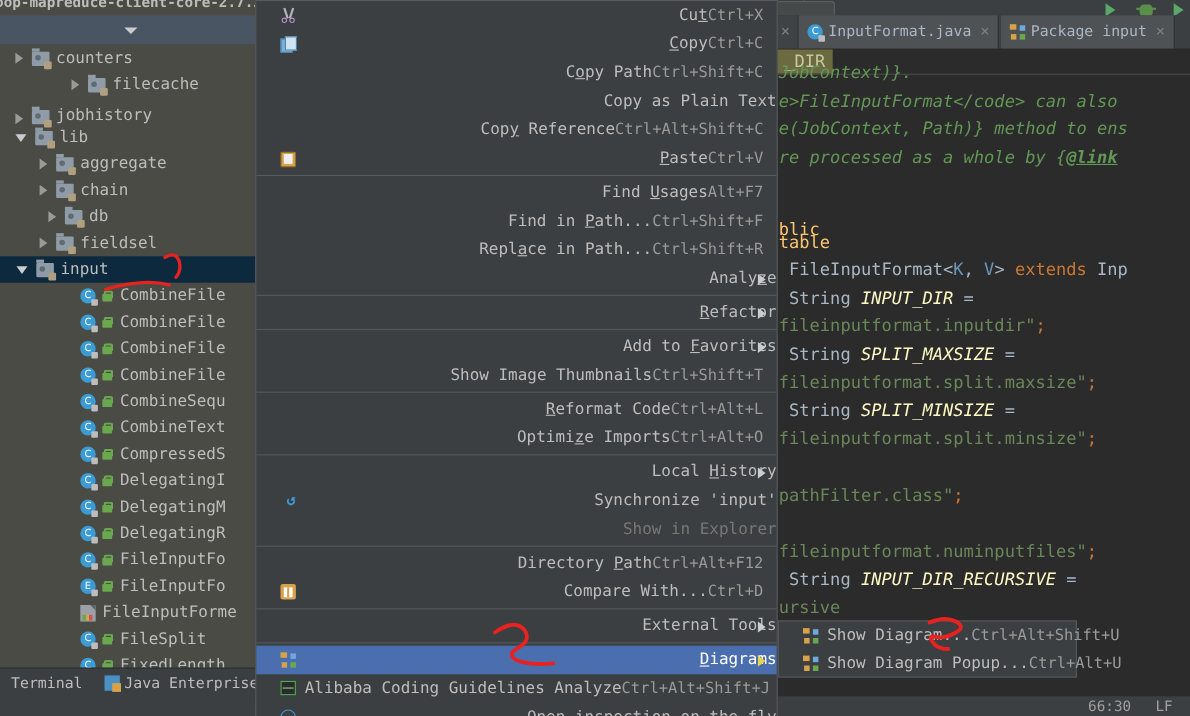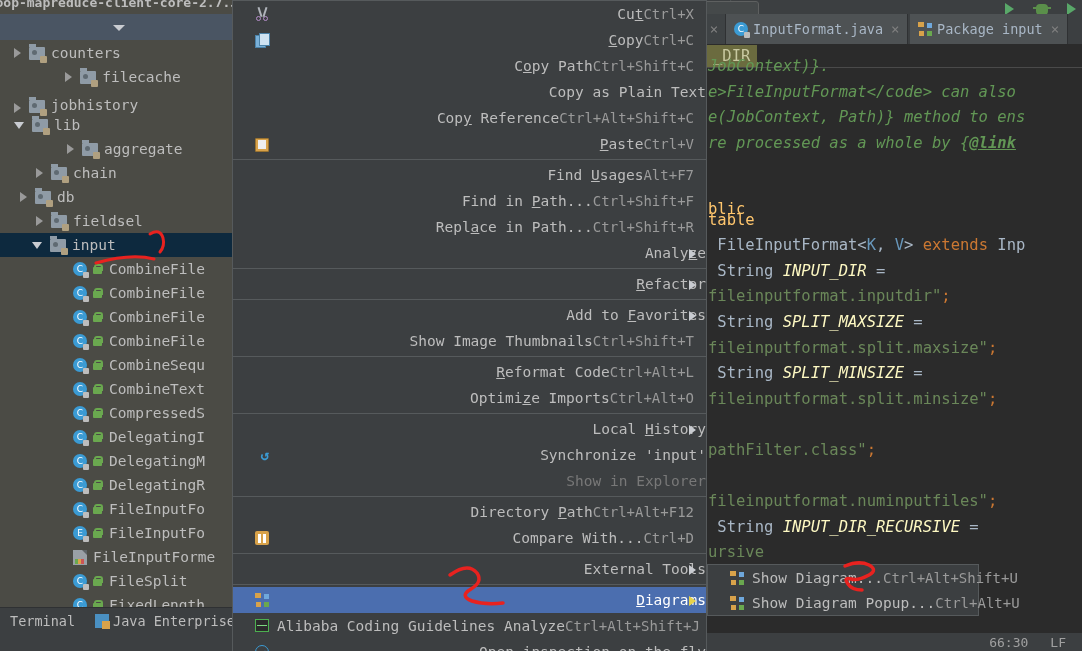--- a/index.html
+++ b/index.html
@@ -256,53 +256,53 @@
           <span class="tree-label">jobhistory</span>
         </div>
         <div class="tree-row" style="padding-left: 14px;">
           <span class="arrow-down"></span>
           <span style="width: 8px; flex: 0 0 auto;"></span>
           <span class="icon-folder">
             <span class="lock-badge"></span>
           </span>
           <span class="tree-label">lib</span>
         </div>
-        <div class="tree-row" style="padding-left: 36px; margin-left: 31px;">
-          <span class="arrow-right"></span>
-          <span style="width: 8px; flex: 0 0 auto;"></span>
-          <span class="icon-folder">
-            <span class="lock-badge"></span>
-          </span>
-          <span class="tree-label">aggregate</span>
-        </div>
         <div class="tree-row" style="padding-left: 36px;">
           <span class="arrow-right"></span>
           <span style="width: 8px; flex: 0 0 auto;"></span>
           <span class="icon-folder">
             <span class="lock-badge"></span>
           </span>
-          <span class="tree-label">chain</span>
-        </div>
-        <div class="tree-row" style="padding-left: 20px;">
-          <span class="arrow-right"></span>
-          <span style="width: 8px; flex: 0 0 auto;"></span>
-          <span class="icon-folder">
-            <span class="lock-badge"></span>
-          </span>
-          <span class="tree-label">db</span>
+          <span class="tree-label">aggregate</span>
         </div>
         <div class="tree-row" style="padding-left: 36px;">
           <span class="arrow-right"></span>
           <span style="width: 8px; flex: 0 0 auto;"></span>
           <span class="icon-folder">
             <span class="lock-badge"></span>
           </span>
+          <span class="tree-label">chain</span>
+        </div>
+        <div class="tree-row" style="padding-left: 44px;">
+          <span class="arrow-right"></span>
+          <span style="width: 8px; flex: 0 0 auto;"></span>
+          <span class="icon-folder">
+            <span class="lock-badge"></span>
+          </span>
+          <span class="tree-label">db</span>
+        </div>
+        <div class="tree-row" style="padding-left: 36px;">
+          <span class="arrow-right"></span>
+          <span style="width: 8px; flex: 0 0 auto;"></span>
+          <span class="icon-folder">
+            <span class="lock-badge"></span>
+          </span>
           <span class="tree-label">fieldsel</span>
         </div>
-        <div class="tree-row selected" style="padding-left: 32px;">
+        <div class="tree-row selected" style="padding-left: 15px;">
           <span class="arrow-down"></span>
           <span style="width: 8px; flex: 0 0 auto;"></span>
           <span class="icon-folder">
             <span class="lock-badge"></span>
           </span>
           <span class="tree-label">input</span>
         </div>
         <div class="tree-row" style="padding-left: 58px;">
           <span class="arrow-none"></span>
           <span style="width: 8px; flex: 0 0 auto;"></span>

